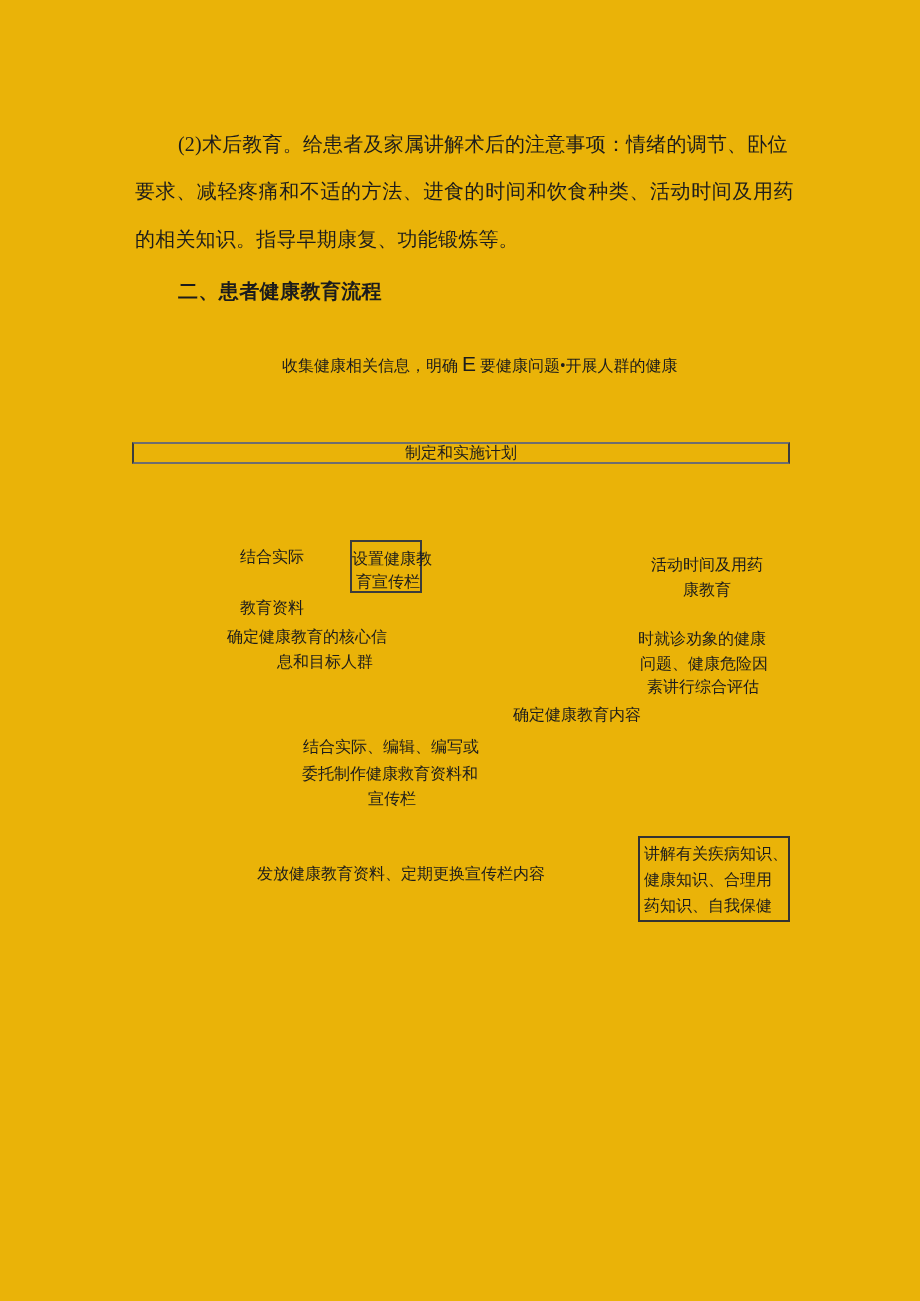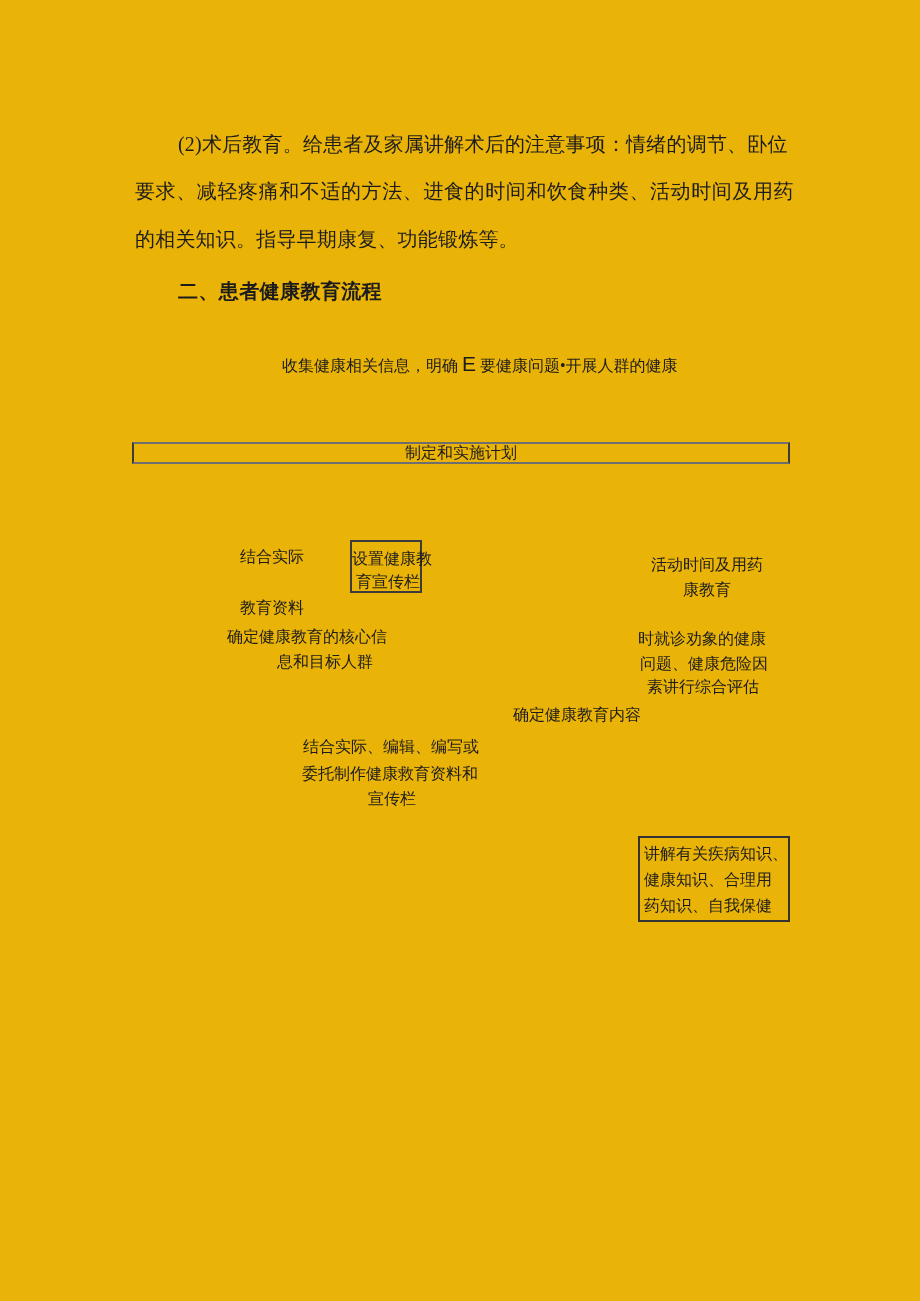--- a/index.html
+++ b/index.html
@@ -119,20 +119,21 @@
   <div class="abs flow assess-l1">时就诊劝象的健康</div>
   <div class="abs flow assess-l2">问题、健康危险因</div>
   <div class="abs flow assess-l3">素讲行综合评估</div>
 
   <div class="abs flow determine">确定健康教育内容</div>
 
   <div class="abs flow compile-l1">结合实际、编辑、编写或</div>
   <div class="abs flow compile-l2">委托制作健康救育资料和</div>
   <div class="abs flow compile-l3">宣传栏</div>
 
+  <div class="abs flow distribute">发放健康教育资料、定期更换宣传栏内容</div>
 
   <div class="abs flow explain-box">
     <div>讲解有关疾病知识、</div>
     <div>健康知识、合理用</div>
     <div>药知识、自我保健</div>
   </div>
 
 </div>
 
 </body></html>

